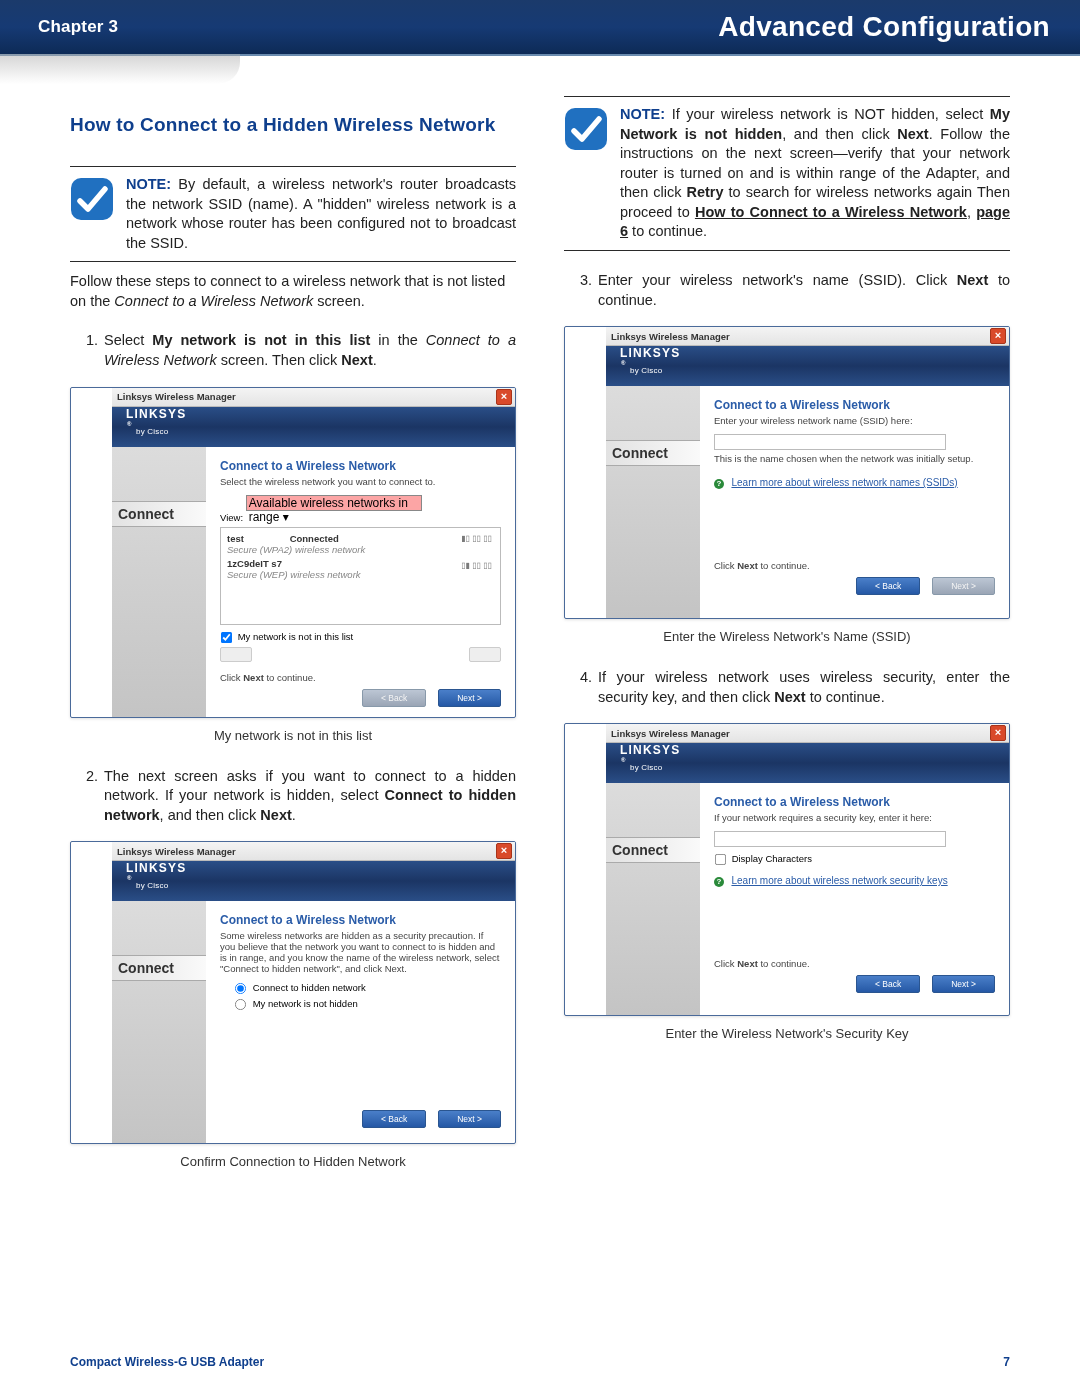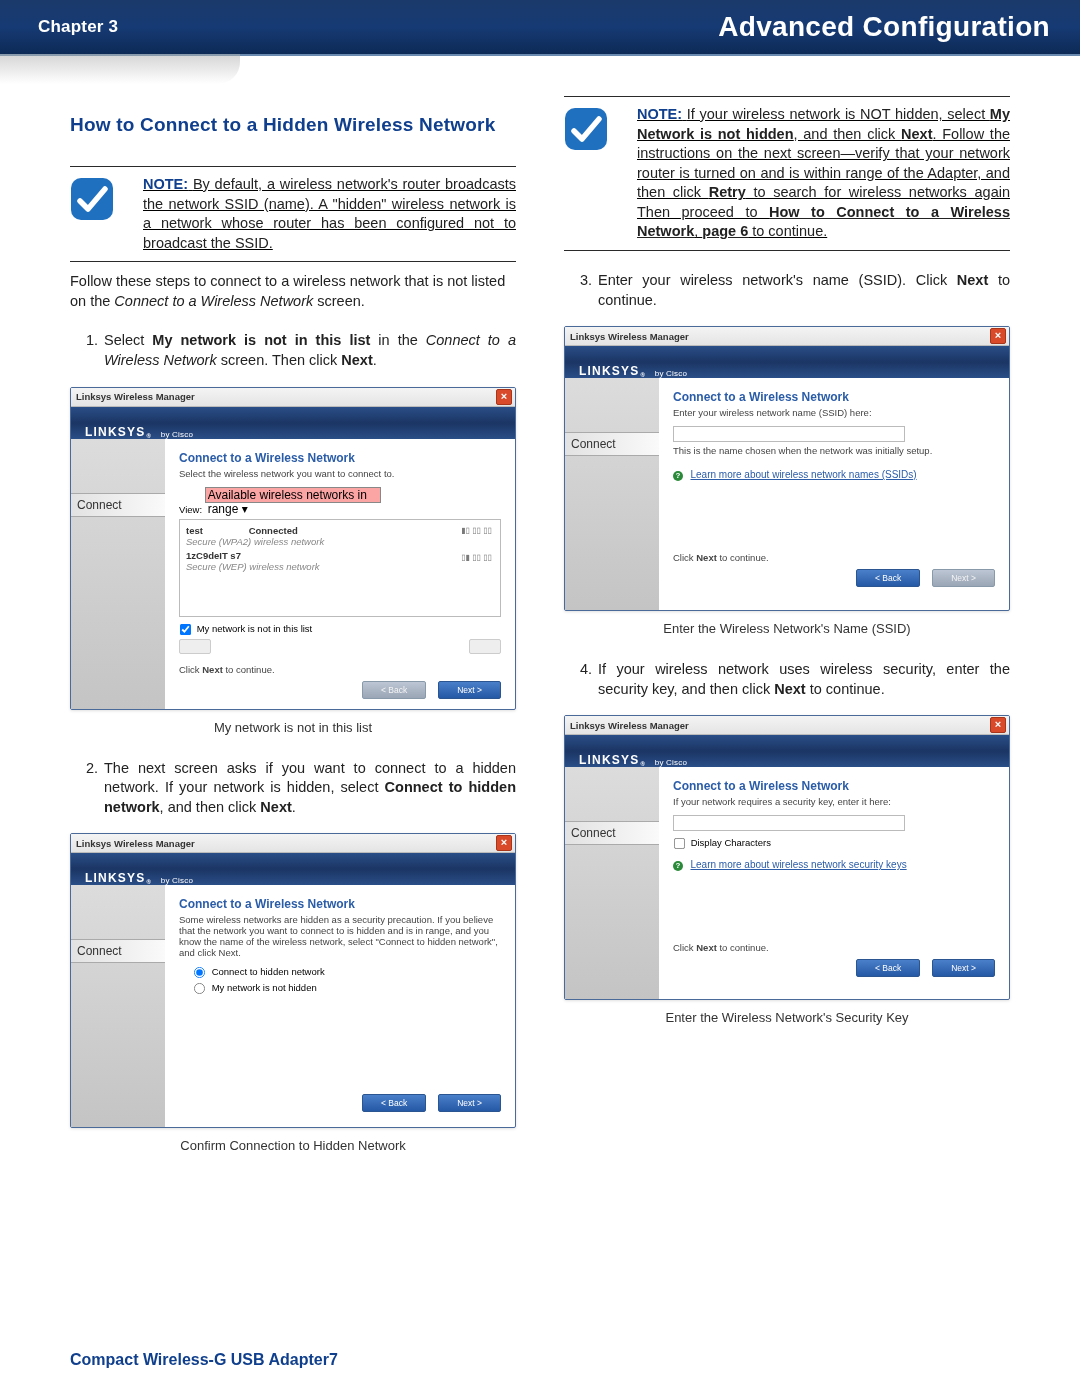--- a/index.html
+++ b/index.html
@@ -58,23 +58,22 @@
   }
   .section-title {
     color: #0f3f8d;
     font-size: 19px;
     font-weight: bold;
     margin: 18px 0 30px 0;
     letter-spacing: 0.2px;
   }
   .note-block {
     display: flex;
-    gap: 29px;
+    gap: 12px;
     padding: 4px 0;
-    text-decoration: underline;
   }
   .note-divider-top {
     border-top: 1.3px solid #2a2a2a;
     margin-top: 6px;
     padding-top: 8px;
   }
   .note-divider-bottom {
     border-bottom: 1.3px solid #2a2a2a;
     padding-bottom: 8px;
     margin-bottom: 10px;
@@ -124,20 +123,21 @@
   }
   
   .linksys-window {
     border: 1.5px solid #4a6a9a;
     background: #fff;
     width: 100%;
     box-sizing: border-box;
     border-radius: 2px;
     overflow: hidden;
     box-shadow: 0 1px 3px rgba(0,0,0,0.12);
+    padding-left: 41px;
   }
   .lw-titlebar {
     height: 18px;
     background: linear-gradient(to bottom, #f4f4f4 0%, #e4e4e4 100%);
     display: flex;
     align-items: center;
     justify-content: space-between;
     padding: 0 3px 0 5px;
     border-bottom: 1px solid #bbb;
     font-size: 9.5px;
@@ -150,30 +150,31 @@
     background: #d94a2a;
     border: 1px solid #a8341a;
     color: #fff;
     font-size: 11px;
     text-align: center;
     line-height: 12px;
     border-radius: 2px;
     font-weight: bold;
   }
   .lw-brandbar {
-    height: 32px;
+    height: 40px;
     background: linear-gradient(to bottom, #2a4e87 0%, #1b3564 50%, #2a4e87 100%);
     color: #fff;
     font-family: Arial Black, Arial, sans-serif;
     font-weight: bold;
     padding-left: 14px;
     display: flex;
-    align-items: flex-end;
+    align-items: flex-start;
     font-size: 12px;
     letter-spacing: 1.2px;
+    flex-direction: column;
   }
   .lw-brandbar .sup {
     font-size: 6px;
     vertical-align: super;
     margin-left: 1px;
     letter-spacing: 0;
   }
   .lw-brandbar .bycisco {
     font-size: 8px;
     letter-spacing: 0.2px;
@@ -191,22 +192,22 @@
   }
   .lw-side-tab {
     position: absolute;
     top: 54px;
     left: 0;
     right: 0;
     background: linear-gradient(to right, #e2e2e2, #fafafa);
     border-top: 1px solid #aaa;
     border-bottom: 1px solid #aaa;
     color: #333;
-    font-size: 12px;
-    font-weight: normal;
+    font-size: 14px;
+    font-weight: bold;
     padding: 4px 6px;
   }
   .lw-version {
     position: absolute;
     bottom: 3px;
     left: 4px;
     font-size: 7px;
     color: #888;
   }
   .lw-main {
@@ -329,21 +330,22 @@
     line-height:10px;
     margin-right:3px;
     font-weight:bold;
   }
   .footer {
     position: absolute;
     bottom: 28px;
     left: 70px;
     right: 70px;
     display: flex;
-    font-size: 16px;
+    justify-content: space-between;
+    font-size: 12px;
   }
   .footer .product {
     color: #0f3f8d;
     font-weight: bold;
   }
   .footer .pagenum {
     color: #0f3f8d;
     font-weight: bold;
   }
   .bold { font-weight: bold; }

